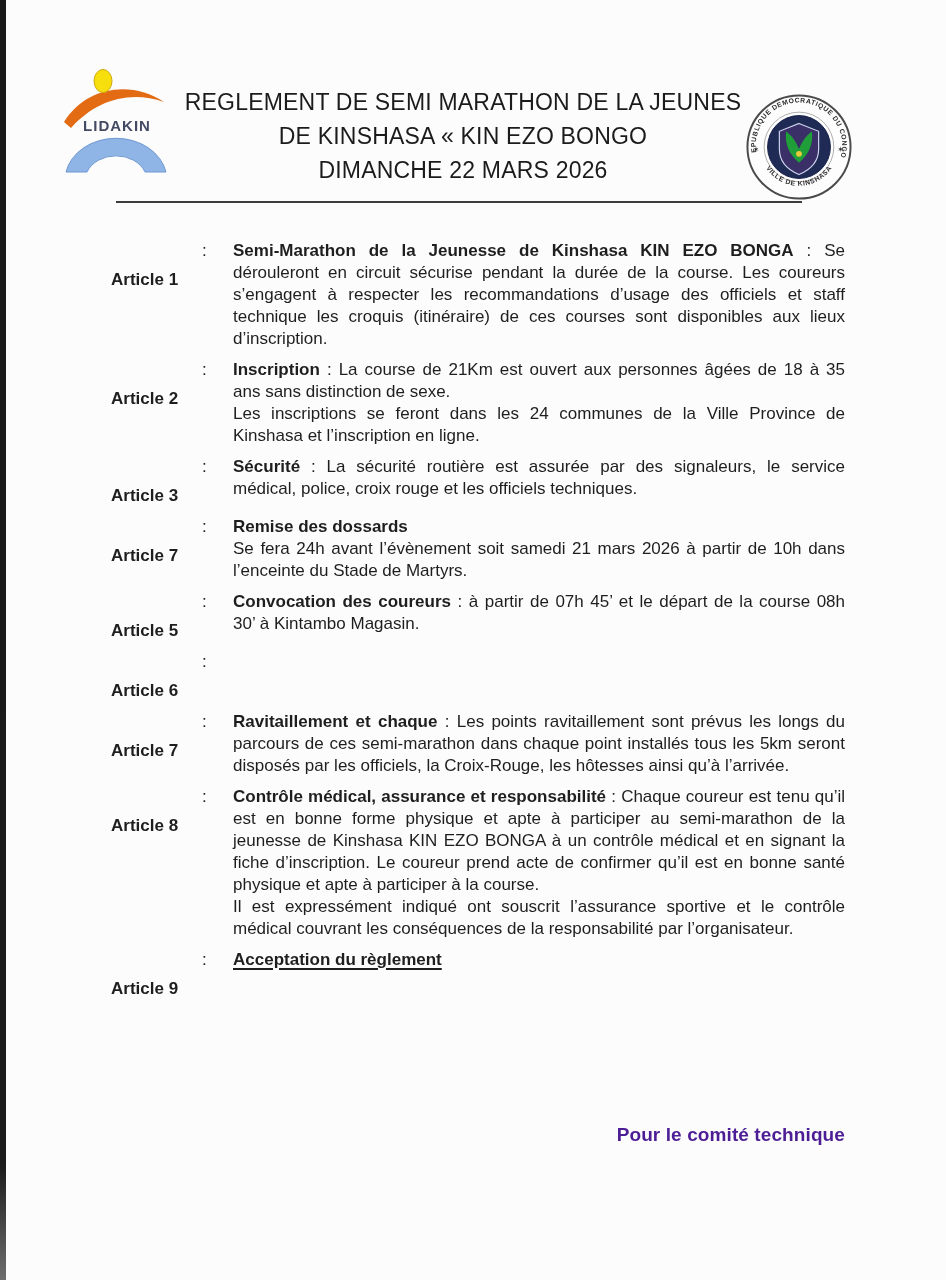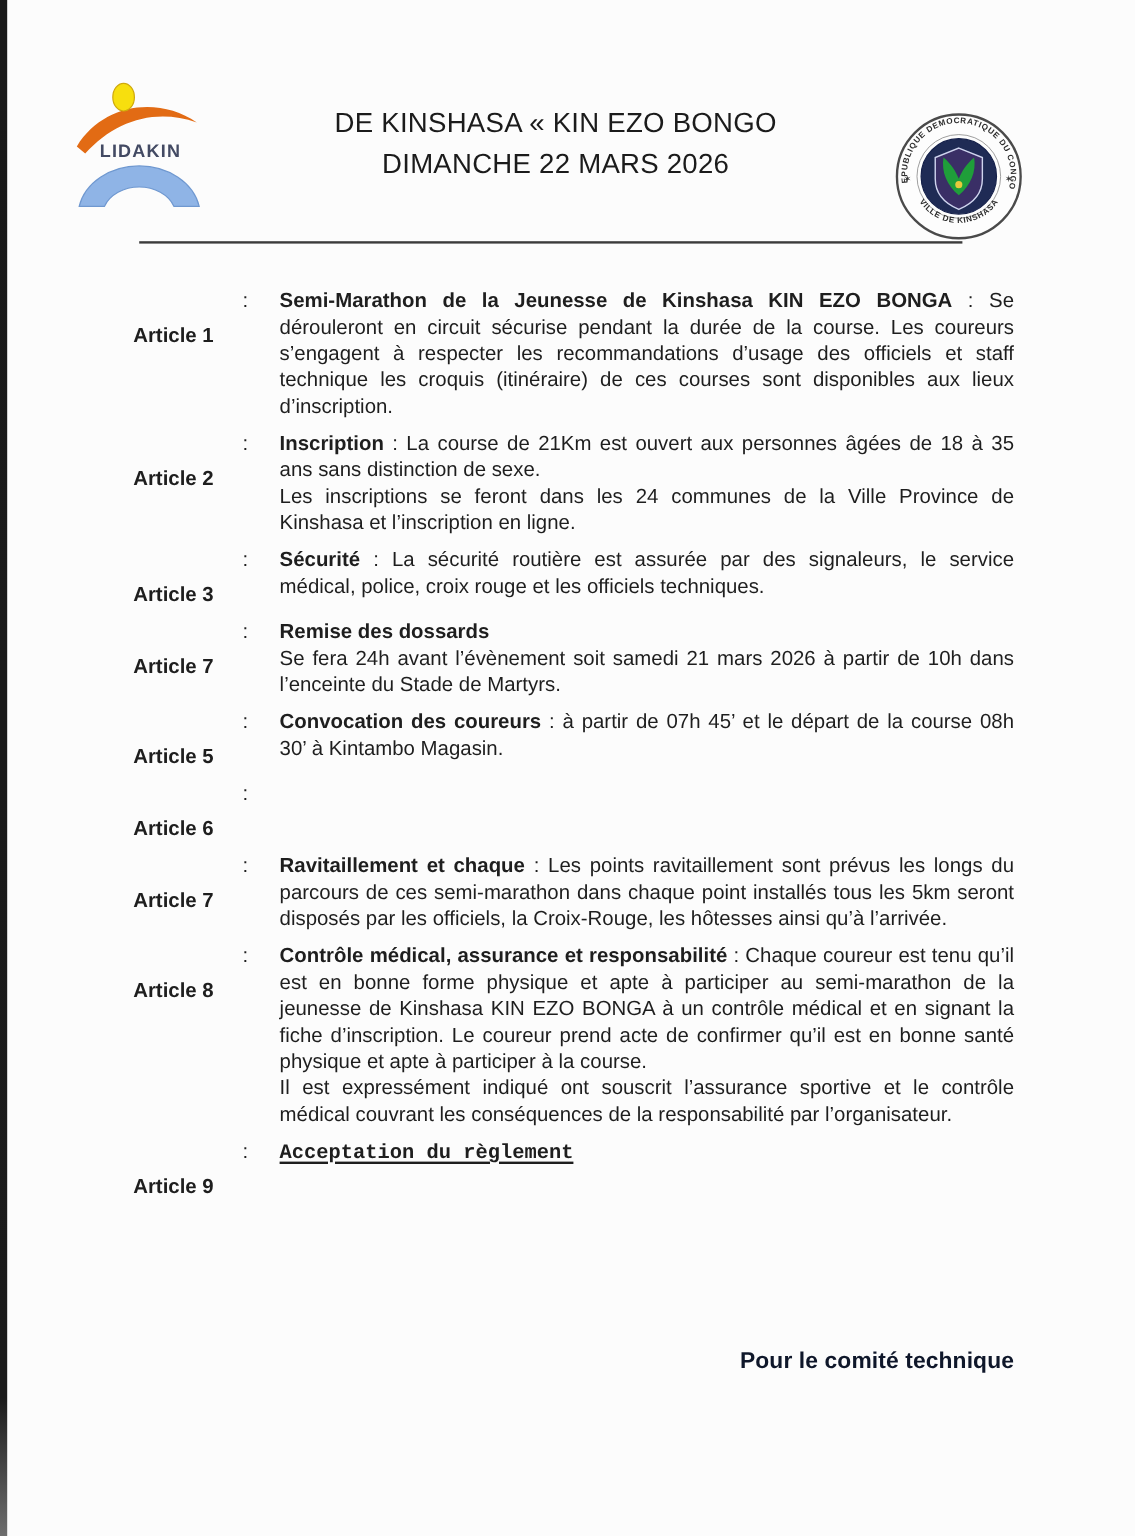--- a/index.html
+++ b/index.html
@@ -40,42 +40,42 @@
   .article { display:flex; margin-bottom:9px; }
   .col-label { width:91px; flex:0 0 91px; font-weight:bold; font-size:17px; line-height:22px;margin-top:29px; }
   .col-colon { width:31px; flex:0 0 31px; font-size:17px; line-height:22px; }
   .col-body  { width:612px; flex:1; font-size:17px; line-height:22px; text-align:justify; }
   .para { margin:0; }
   .art-title { font-weight:bold; }
   .art-title.underlined {
     text-decoration:underline;
     text-decoration-thickness:2px;
     text-underline-offset:3px;
-    font-family:Liberation Mono, monospace;
   }
   .footer {
     position:absolute; right:101px; top:1124px;
-    font-weight:bold; font-size:19px; letter-spacing:0.1px; color:#0f172a;
+    font-weight:bold; font-size:19px; letter-spacing:0.1px; color:#4c1d95;
   }
 </style>
 </head>
 <body>
 
 <div class="edge-strip"></div>
 
 <div class="header">
 
   <svg class="logo" viewBox="0 0 118 108">
     <path d="M6,54 C28,18 74,12 106,34 C72,22 38,32 13,60 Z" fill="#e26b14"></path>
     <ellipse cx="45" cy="13" rx="9" ry="11.5" fill="#f7df0e" stroke="#cfa90c" stroke-width="1"></ellipse>
     <text class="logo-wordmark" x="59" y="63" text-anchor="middle">LIDAKIN</text>
     <path d="M8,104 A51,42 0 0 1 108,104 L87,104 A31,25 0 0 0 29,104 Z" fill="#8fb4e6" stroke="#6f98d0" stroke-width="1"></path>
   </svg>
 
   <div class="title-block">
+    <div>REGLEMENT DE SEMI MARATHON DE LA JEUNES</div>
     <div>DE KINSHASA « KIN EZO BONGO</div>
     <div>DIMANCHE 22 MARS 2026</div>
   </div>
 
   <div class="header-rule"></div>
 
   <svg class="seal" viewBox="0 0 110 110">
     <defs>
       <path id="sealTop" d="M 12,63 A 44,44 0 1 1 98,63"></path>
       <path id="sealBottom" d="M 17,67 A 40,40 0 0 0 93,67"></path>

